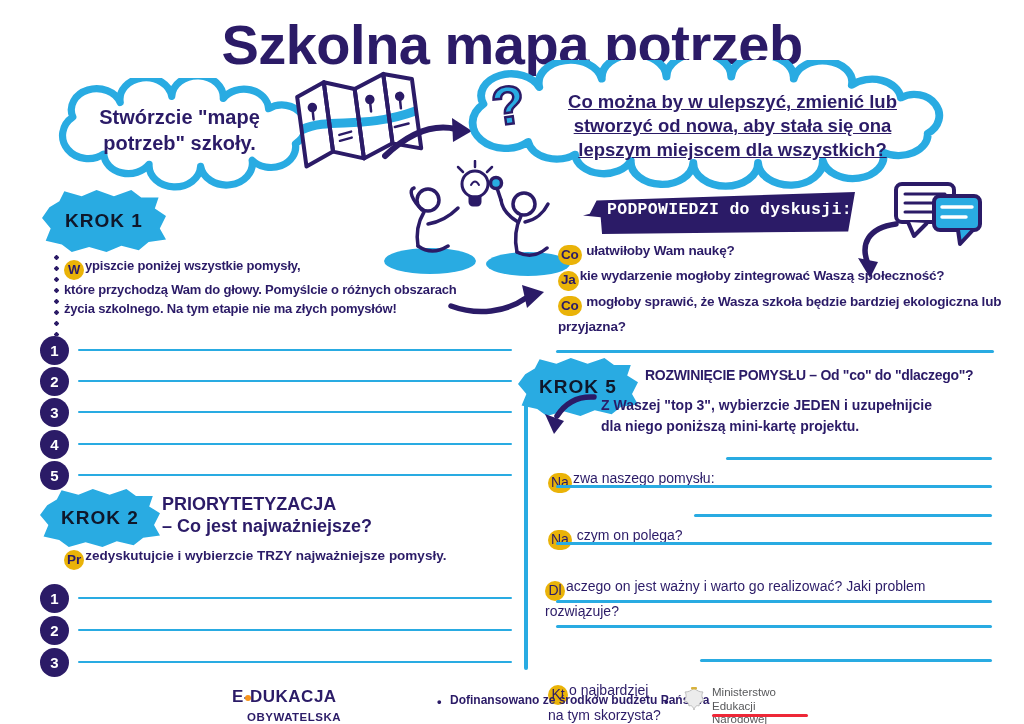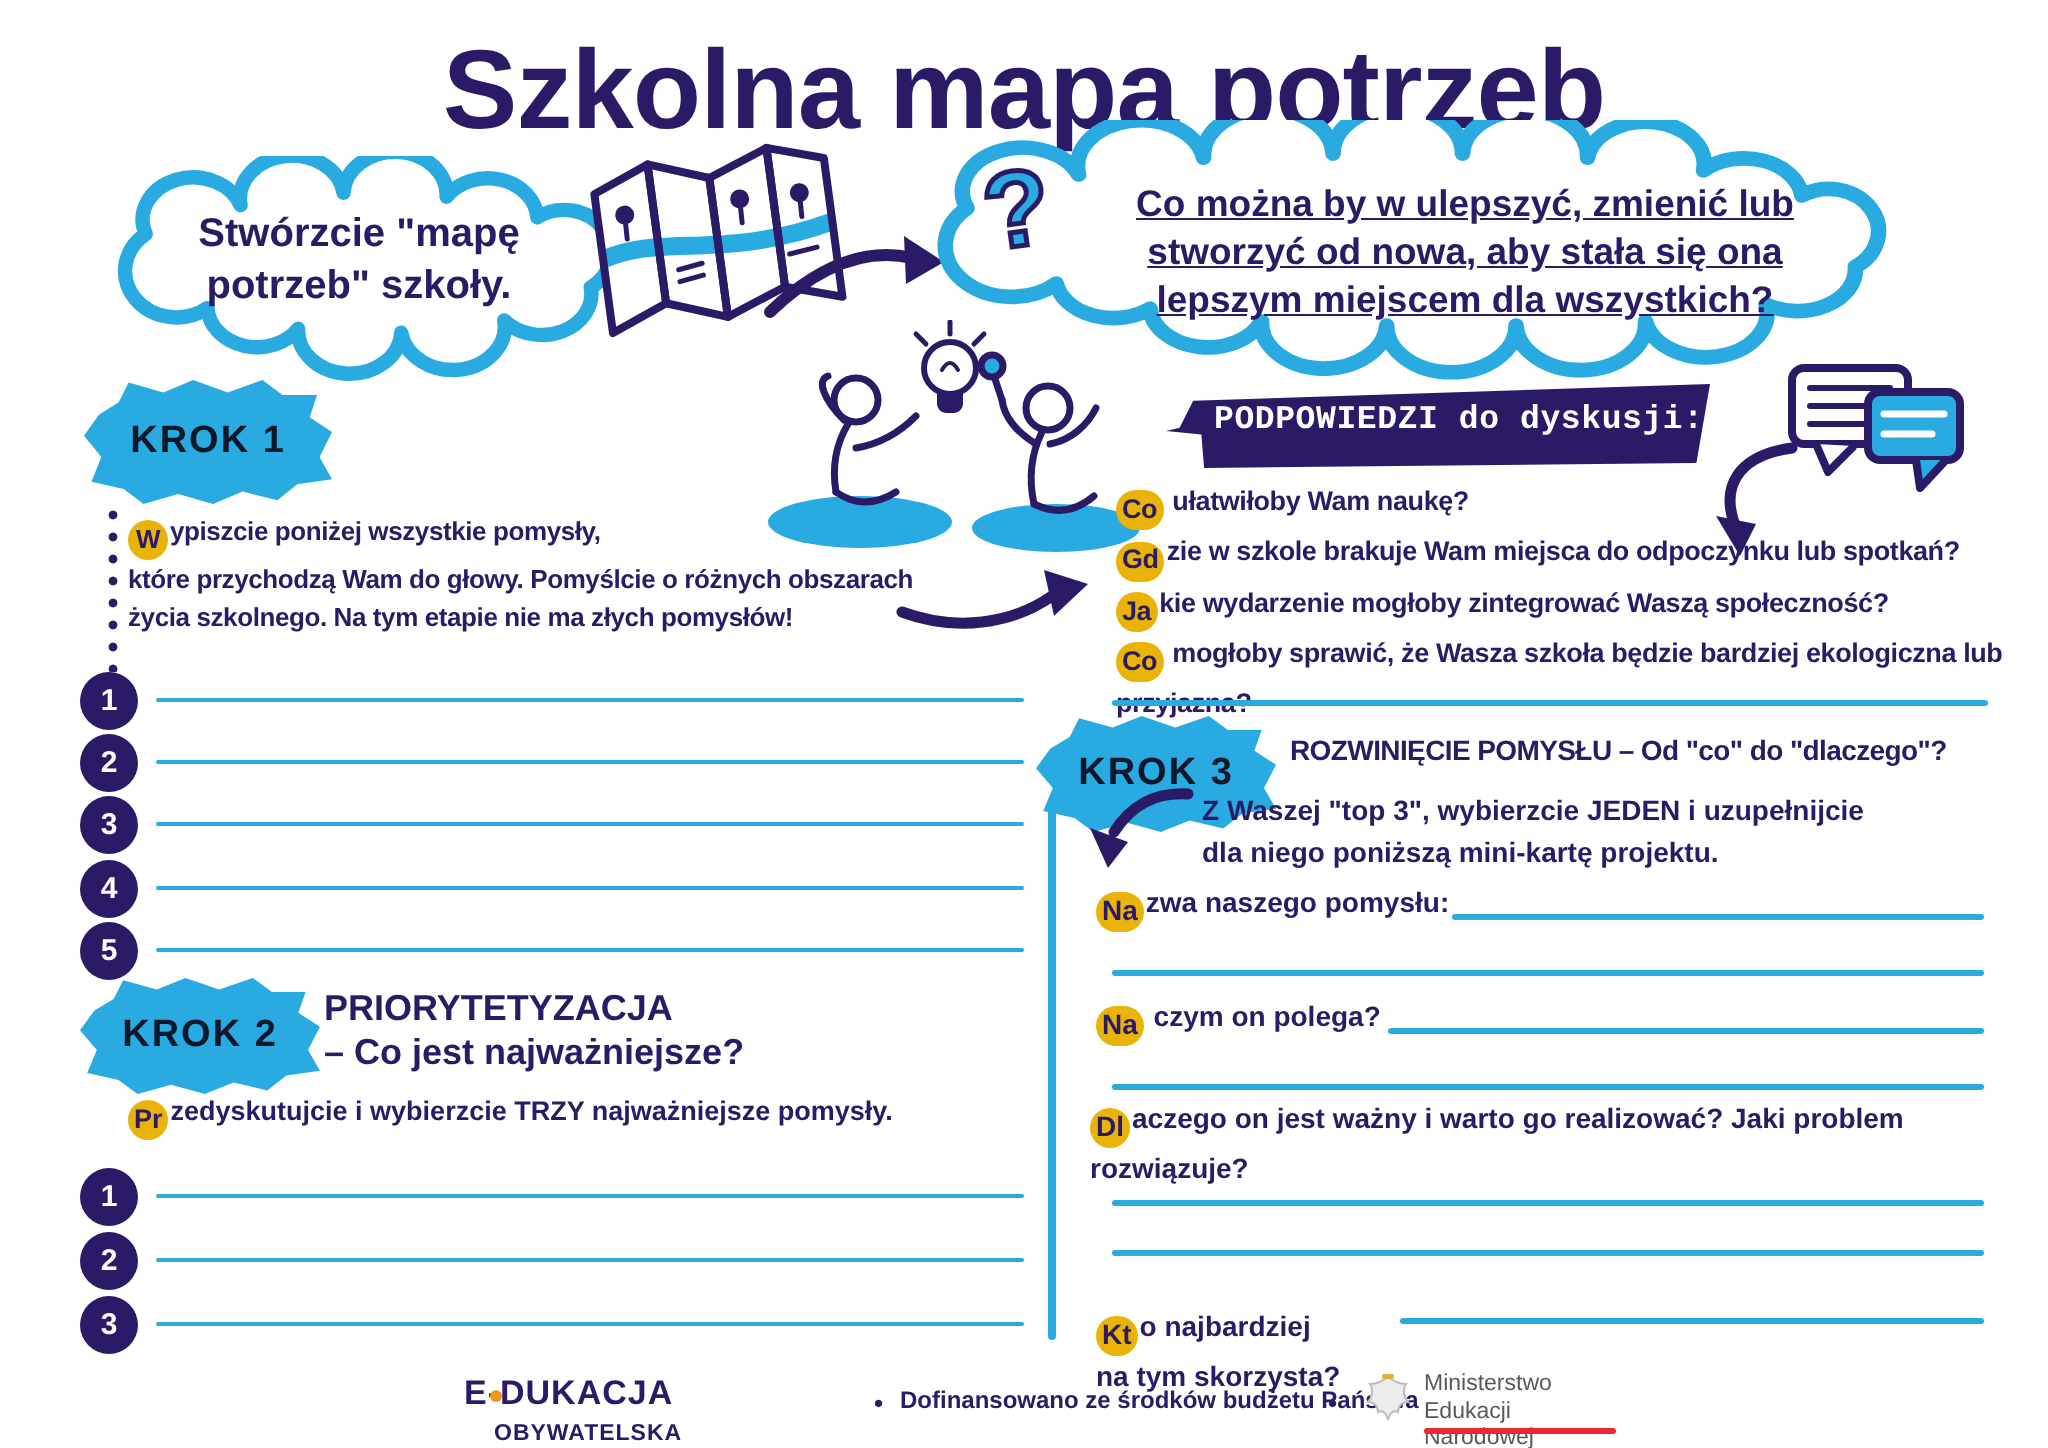--- a/index.html
+++ b/index.html
@@ -30,21 +30,21 @@
   .line{position:absolute;height:2.5px;background:#29abe2;border-radius:2px;}
   .numrow{position:absolute;left:40px;width:472px;height:30px;display:flex;align-items:center;gap:9px;}
   .numcircle{width:29px;height:29px;border-radius:50%;background:#2b1b67;color:#fff;flex:0 0 29px;
              display:flex;align-items:center;justify-content:center;font-size:15px;font-weight:800;}
   .numrow .blank{flex:1;height:2.5px;background:#29abe2;border-radius:2px;}
   .dotted{position:absolute;left:54px;top:252px;width:5px;height:84px;
           background-image:radial-gradient(circle,#2b1b67 2px,transparent 2.4px);
           background-size:5px 11px;background-repeat:repeat-y;}
   .vline{position:absolute;left:524px;top:402px;width:4px;height:268px;background:#29abe2;border-radius:3px;}
   
-  .field{position:absolute;font-weight:bold;font-size:14px;line-height:21px;color:#2b1b67;}
+  .field{position:absolute;font-weight:normal;font-size:14px;line-height:21px;color:#2b1b67;margin-top:27px;}
   
   .footer-text{color:#2b1b67;font-weight:800;}
   .qmark{position:absolute;font-size:54px;font-weight:800;color:#29abe2;
          -webkit-text-stroke:2.5px #2b1b67;transform:rotate(-8deg);}
 </style>
 </head>
 <body>
 
 <div class="canvas">
 
@@ -152,21 +152,20 @@
     </g>
   </svg>
 
   <svg class="abs" style="left:848px;top:220px;" width="60" height="60" viewBox="0 0 60 60">
     <path d="M48 4 C 20 8 12 24 20 44" stroke="#2b1b67" stroke-width="5.5" fill="none" stroke-linecap="round"></path>
     <polygon points="10,38 22,58 30,42" fill="#2b1b67"></polygon>
   </svg>
 
   <div class="abs hand" style="left:558px;top:240px;width:446px;font-size:13.5px;line-height:22.5px;letter-spacing:-0.2px;">
     <div><span class="hl">Co</span><span> ułatwiłoby Wam naukę?</span></div>
-    <div><span class="hl">Gd</span><span>zie w szkole brakuje Wam miejsca do odpoczynku lub spotkań?</span></div>
     <div><span class="hl">Ja</span><span>kie wydarzenie mogłoby zintegrować Waszą społeczność?</span></div>
     <div><span class="hl">Co</span><span> mogłoby sprawić, że Wasza szkoła będzie bardziej ekologiczna lub przyjazna?</span></div>
   </div>
 
   <div class="dotted"></div>
 
   <div class="abs hand" style="left:64px;top:256px;width:402px;font-size:13px;line-height:19.5px;letter-spacing:-0.2px;">
     <span class="hl">W</span><span class="pre">ypiszcie poniżej wszystkie pomysły,
 które przychodzą Wam do głowy. Pomyślcie o różnych obszarach
 życia szkolnego. Na tym etapie nie ma złych pomysłów!</span>
@@ -215,21 +214,21 @@
       <div class="numcircle">2</div>
       <div class="blank"></div>
     </div>
   <div class="numrow" style="top:647px;">
       <div class="numcircle">3</div>
       <div class="blank"></div>
     </div>
 
   <div class="line" style="left:556px;top:350px;width:438px;"></div>
   <div class="badge" style="left:518px;top:358px;width:120px;height:58px;">
-    <span>KROK 3</span>
+    <span>KROK 5</span>
   </div>
   <div class="krok-heading" style="left:645px;top:366px;width:352px;font-size:14px;line-height:18px;letter-spacing:-0.3px;">ROZWINIĘCIE POMYSŁU – Od "co" do "dlaczego"?</div>
 
   <svg class="abs" style="left:542px;top:392px;" width="58" height="50" viewBox="0 0 58 50">
     <path d="M52 5 C 36 4 24 10 15 24" stroke="#2b1b67" stroke-width="5.5" fill="none" stroke-linecap="round"></path>
     <polygon points="3,22 12,42 22,29" fill="#2b1b67"></polygon>
   </svg>
   <div class="abs hand pre" style="left:601px;top:395px;width:400px;font-size:14px;line-height:21px;">Z Waszej "top 3", wybierzcie JEDEN i uzupełnijcie
 dla niego poniższą mini-kartę projektu.</div>
 

